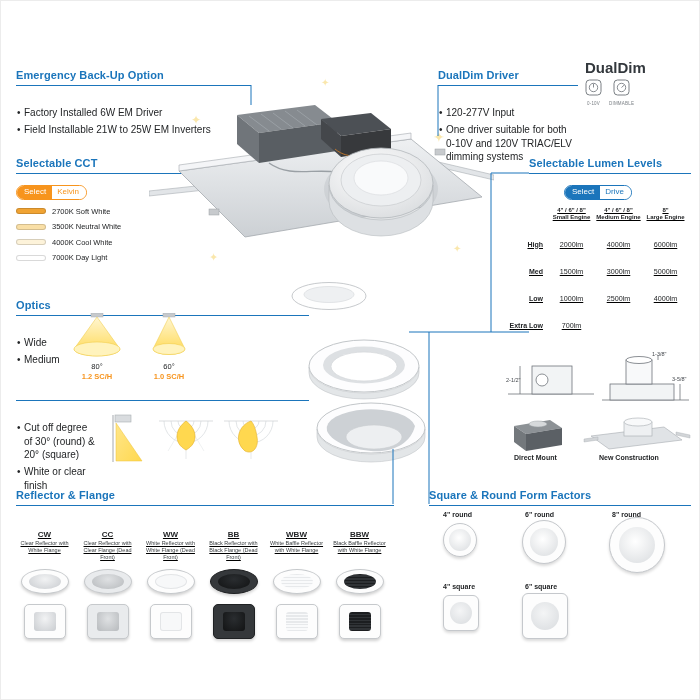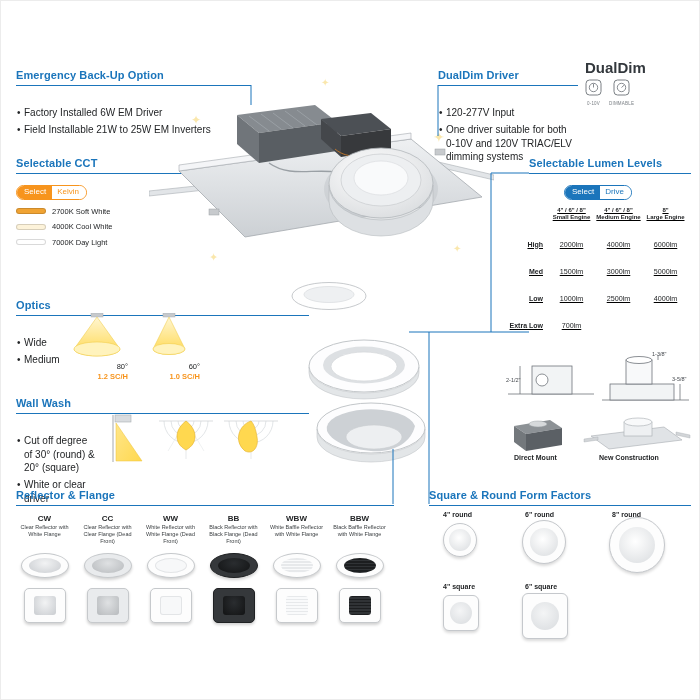--- a/index.html
+++ b/index.html
@@ -17,28 +17,28 @@
   .pill.blue { border-color:#1b75bb; }
   .pill.blue .l { background:#1b75bb; }
   .pill.blue .r { color:#1b75bb; }
   .cct-row { display:flex; align-items:center; gap:6px; margin-bottom:6.5px; }
   .swatch { width:30px; height:6px; border-radius:3px; border:1px solid rgba(0,0,0,.15); flex:0 0 auto; }
   .cct-label { font-size:7.5px; color:#232527; }
   .lum-table { display:grid; grid-template-columns:42px 47px 47px 47px; row-gap:18px; align-items:center;text-decoration:underline; }
   .lum-h { font-weight:700; font-size:6px; text-align:center; line-height:1.25; color:#232527; }
   .lum-lab { font-weight:700; text-align:right; padding-right:5px; font-size:7px; color:#232527; }
   .lum-v { text-align:center; font-size:7.2px; color:#232527; }
-  .beam { position:absolute; width:62px; text-align:right; }
+  .beam { position:absolute; width:62px; text-align:center; }
   .beam .angle { font-size:7.5px; color:#232527; margin-top:1px; }
   .beam .ratio { font-size:7.5px; font-weight:700; color:#f7941d; margin-top:1px; }
   .logo-name { font-size:15px; font-weight:700; color:#33383d; }
   .dim-icons { display:flex; gap:7px; margin-top:3px; }
   .dim-icon { text-align:center; }
   .dim-label { font-size:4.5px; color:#7a7f84; margin-top:1px; letter-spacing:.2px; }
-  .ref-grid { display:grid; grid-template-columns:repeat(6,63px); margin-top:8px; }
+  .ref-grid { display:grid; grid-template-columns:repeat(6,63px); margin-top:24px;text-decoration:underline; }
   .ref-col { text-align:center; }
   .ref-code { font-size:8px; font-weight:700; color:#232527; }
   .ref-desc { font-size:5.5px; color:#3c4043; line-height:1.3; height:21px; margin-top:1px; padding:0 2px; }
   .rd { width:48px; height:25px; border-radius:50%; background:#fdfdfd; border:1px solid #c6c9cc; margin:8px auto 3px; position:relative; box-shadow:0 2px 3px rgba(0,0,0,.18); }
   .rd-in { position:absolute; inset:4px 7px; border-radius:50%; background:radial-gradient(ellipse at 50% 35%, #f2f3f4, #c9ccd0); }
   .sq { width:42px; height:35px; border-radius:5px; background:#fdfdfd; border:1px solid #c6c9cc; margin:10px auto 0; position:relative; box-shadow:0 2px 3px rgba(0,0,0,.18); }
   .sq-in { position:absolute; inset:7px 9px; border-radius:3px; background:radial-gradient(ellipse at 50% 35%, #f2f3f4, #c9ccd0); }
   .rd.v-cc, .sq.v-cc { background:#e9ebed; }
   .rd.v-cc .rd-in, .sq.v-cc .sq-in { background:radial-gradient(ellipse at 50% 35%, #dfe1e3, #b7babd); }
   .rd.v-ww .rd-in, .sq.v-ww .sq-in { background:#f7f8f9; box-shadow:inset 0 0 0 1px #e3e5e7; }
@@ -106,20 +106,24 @@
     <div style="margin-top:6px">
       <span class="pill">
           <span class="l">Select</span>
           <span class="r">Kelvin</span>
         </span>
     </div>
     <div style="margin-top:7px">
       <div class="cct-row">
           <span class="swatch" style="background-color: rgb(240, 163, 51);"></span>
           <span class="cct-label">2700K Soft White</span>
+        </div>
+      <div class="cct-row">
+          <span class="swatch" style="background-color: rgb(249, 223, 166);"></span>
+          <span class="cct-label">3500K Neutral White</span>
         </div>
       <div class="cct-row">
           <span class="swatch" style="background-color: rgb(253, 243, 218);"></span>
           <span class="cct-label">4000K Cool White</span>
         </div>
       <div class="cct-row">
           <span class="swatch" style="background-color: rgb(255, 255, 255);"></span>
           <span class="cct-label">7000K Day Light</span>
         </div>
     </div>
@@ -299,25 +303,24 @@
     <polygon points="85,24 158,15 176,28 103,37" fill="#e0e3e6" stroke="#a6abb0" stroke-width="0.6"></polygon>
     <rect x="118" y="10" width="28" height="14" fill="#eef0f2" stroke="#a6abb0" stroke-width="0.6"></rect>
     <ellipse cx="132" cy="10" rx="14" ry="4" fill="#f8f9fa" stroke="#a6abb0" stroke-width="0.6"></ellipse>
     <polygon points="78,27 92,25 92,28 78,30" fill="#d2d5d8" stroke="#a6abb0" stroke-width="0.4"></polygon>
     <polygon points="170,20 184,23 184,26 170,23" fill="#d2d5d8" stroke="#a6abb0" stroke-width="0.4"></polygon>
   </svg>
   <div class="caption" style="left:513px; top:453px">Direct Mount</div>
   <div class="caption" style="left:598px; top:453px">New Construction</div>
 
   <section class="abs" style="left:15px; top:396px; width:293px; height:85px">
-    <div class="hd">Wall Wash</div>
     <div class="rule"></div>
     <ul class="bl" style="width:82px">
       <li>Cut off degree of 30° (round) &amp; 20° (square)</li>
-      <li>White or clear driver</li>
+      <li>White or clear finish</li>
     </ul>
     <svg class="abs" style="left:88px; top:16px" width="44" height="50" viewBox="0 0 44 50">
       <defs>
           <linearGradient id="gWw" x1="0" y1="0" x2="1" y2="1">
             <stop offset="0" stop-color="#ffe68a"></stop>
             <stop offset="1" stop-color="#ffd84f"></stop>
           </linearGradient>
         </defs>
       <line x1="9" y1="2" x2="9" y2="49" stroke="#b4b8bc" stroke-width="1.2"></line>
       <rect x="11" y="2" width="16" height="7" fill="#d9dcdf" stroke="#a9aeb2" stroke-width="0.6"></rect>

